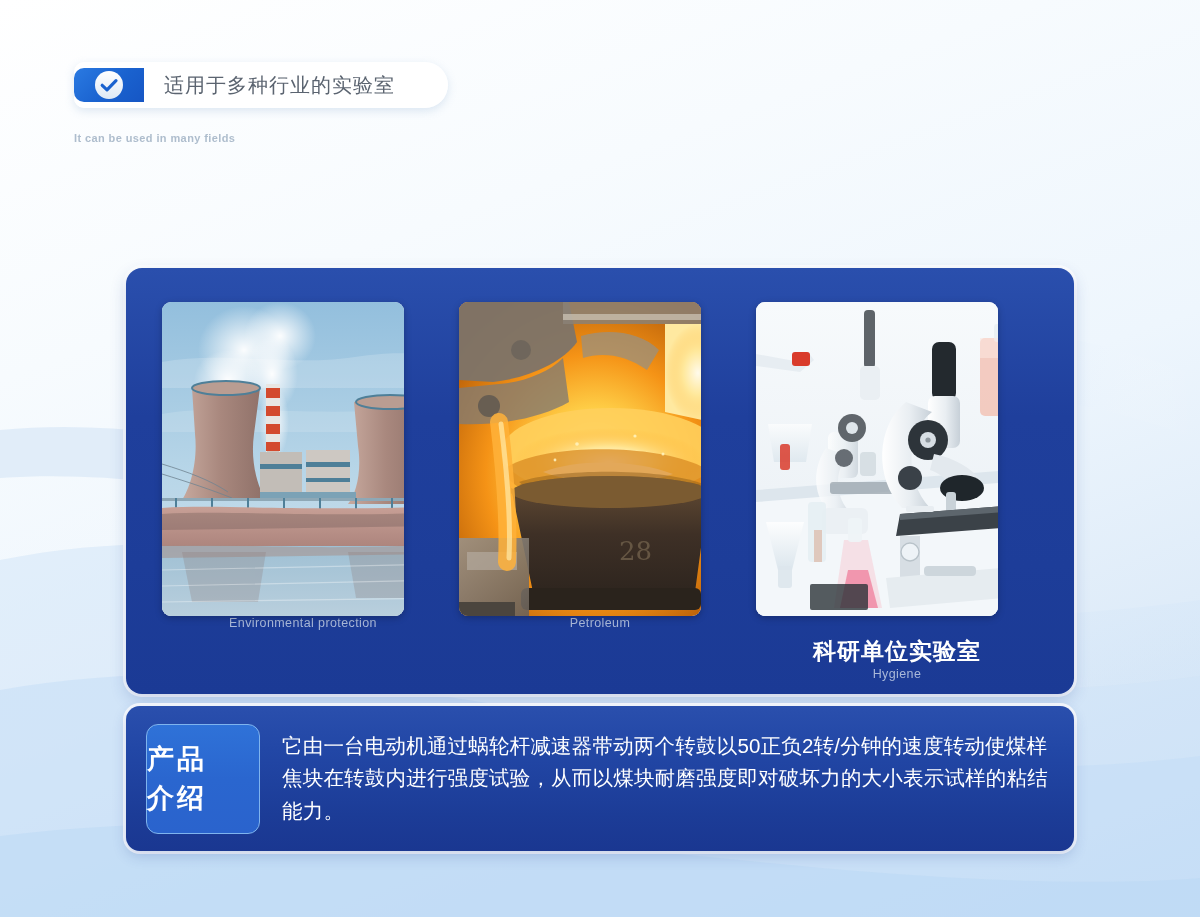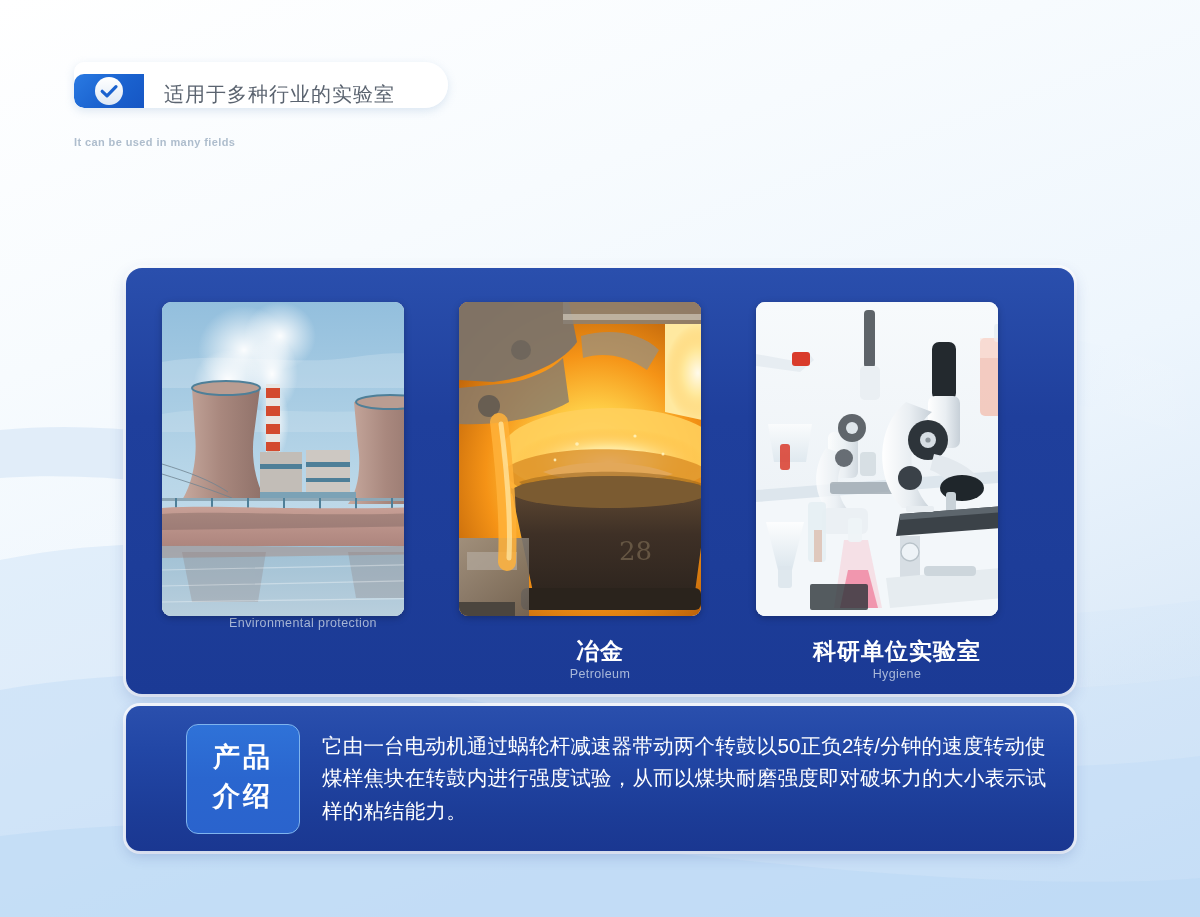--- a/index.html
+++ b/index.html
@@ -37,21 +37,21 @@
     line-height: 1.04;
     white-space: nowrap;
     margin: 0;
     text-shadow: 0 1px 1px rgba(120,140,165,.25);
   }
 
   .sub-badge {
     position: relative;
     margin-top: 20px;
     display: inline-flex;
-    align-items: flex-end;
+    align-items: center;
     height: 46px;
     border-radius: 10px 23px 23px 10px;
     background: rgba(255,255,255,.92);
     box-shadow: 0 3px 10px rgba(110,150,195,.22);
     overflow: hidden;
     width: 374px;
   }
   .badge-check {
     width: 70px;
     flex: 0 0 70px;
@@ -130,28 +130,27 @@
     padding: 0 18px 0 20px;
     box-sizing: border-box;
   }
   .intro-tag {
     flex: 0 0 112px;
     width: 112px; height: 108px;
     border-radius: 12px;
     background: linear-gradient(180deg, #2f72d8 0%, #2a66cf 50%, #2a63cd 100%);
     border: 1.5px solid #7fb4ee;
     display: flex; flex-direction: column;
-    align-items: center; justify-content: center;
+    justify-content: center;
     color: #ffffff;
-    font-family: Liberation Mono, monospace;
+    font-family: Liberation Serif, serif;
     font-size: 27px;
     font-weight: 700;
     letter-spacing: 3px;
     line-height: 1.42;
-    margin-left: 40px;
   }
   .intro-text {
     margin-left: 22px;
     color: #ffffff;
     font-size: 20.5px;
     line-height: 1.58;
     letter-spacing: .2px;
   }
 </style>
 </head>
@@ -354,21 +353,20 @@
             <path d="M42 122 C48 170, 52 218, 50 256" stroke="#ffe9a8" stroke-width="5" fill="none" opacity=".7" stroke-linecap="round"></path>
 
             <g fill="#fff4c2" opacity=".85">
               <circle cx="118" cy="142" r="1.8"></circle>
                 <circle cx="176" cy="134" r="1.6"></circle>
               <circle cx="204" cy="152" r="1.5"></circle>
                 <circle cx="96" cy="158" r="1.4"></circle>
             </g>
           </svg>
         </div>
-        <div class="card-title">冶金</div>
         <div class="card-sub">Petroleum</div>
       </div>
 
       <div class="card">
         <div class="card-photo">
           <svg viewBox="0 0 282 314" xmlns="http://www.w3.org/2000/svg">
             <defs>
               <linearGradient id="labbg" x1="0" y1="0" x2="0" y2="1">
                 <stop offset="0%" stop-color="#f7fafc"></stop>
                 <stop offset="60%" stop-color="#eef3f7"></stop>

